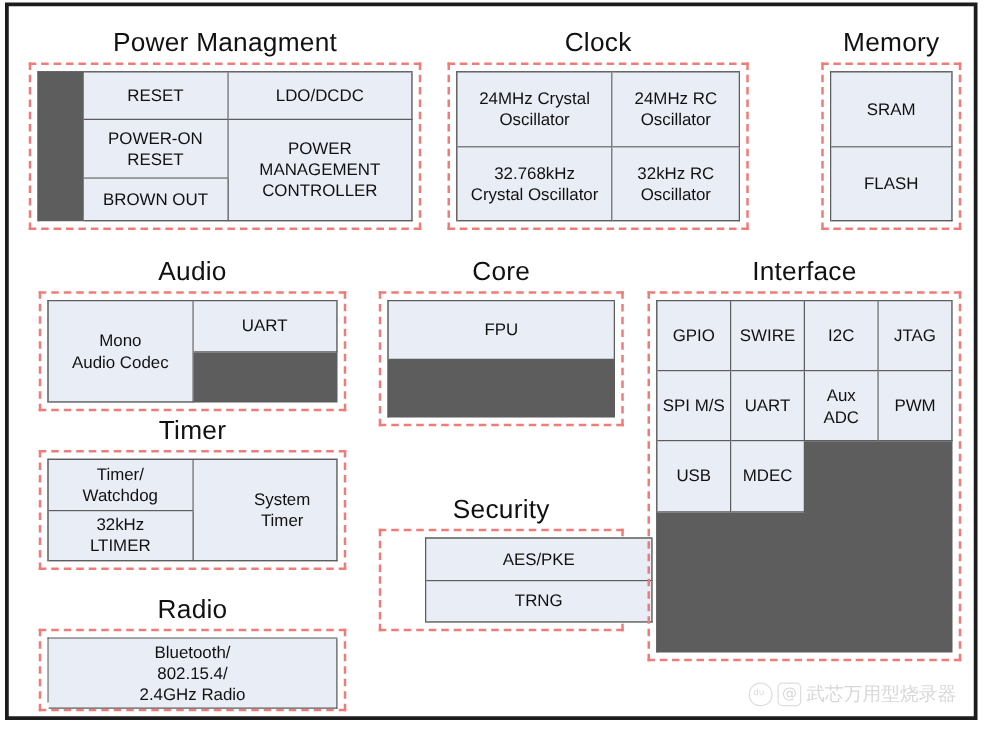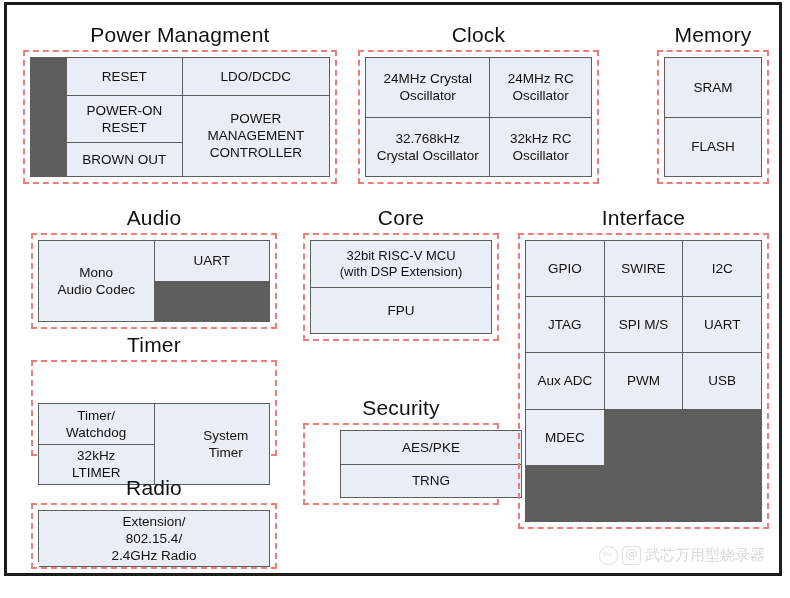--- a/index.html
+++ b/index.html
@@ -179,67 +179,65 @@
           <div class="cell" style="grid-row: span 2;">Mono
 Audio Codec</div>
           <div class="cell">UART</div>
         </div>
       </div>
     </div>
 
     <div class="group" style="left:24px; top:327px; width:246px;">
       <div class="group-title">Timer</div>
       <div class="group-box" style="height:96px;">
-        <div class="grid" style="grid-template-columns: 1fr 1fr; grid-template-rows: 1fr 1fr; margin-top: 36px;">
+        <div class="grid" style="grid-template-columns: 1fr 1fr; grid-template-rows: 1fr 1fr;">
           <div class="cell">Timer/
 Watchdog</div>
           <div class="cell" style="grid-row: span 2; padding-left: 31px;">System
 Timer</div>
           <div class="cell">32kHz
 LTIMER</div>
         </div>
       </div>
     </div>
 
     <div class="group" style="left:24px; top:470px; width:246px;">
       <div class="group-title">Radio</div>
       <div class="group-box" style="height:66px;">
         <div class="grid" style="grid-template-columns: 1fr; grid-template-rows: 1fr;">
-          <div class="cell">Extension/
+          <div class="cell">Bluetooth/
 802.15.4/
 2.4GHz Radio</div>
         </div>
       </div>
     </div>
 
     <div class="group" style="left:296px; top:200px; width:196px;">
       <div class="group-title">Core</div>
       <div class="group-box" style="height:108px;">
         <div class="grid" style="grid-template-columns: 1fr; grid-template-rows: 1fr 1fr;">
-          <div class="cell small">32bit RISC-V MCU
-(with DSP Extension)</div>
           <div class="cell">FPU</div>
         </div>
       </div>
     </div>
 
     <div class="group" style="left:296px; top:390px; width:196px;">
       <div class="group-title">Security</div>
       <div class="group-box" style="height:82px;">
         <div class="grid" style="grid-template-columns: 1fr; grid-template-rows: 1fr 1fr; margin-left: 30px;">
           <div class="cell">AES/PKE</div>
           <div class="cell">TRNG</div>
         </div>
       </div>
     </div>
 
     <div class="group" style="left:511px; top:200px; width:251px;">
       <div class="group-title">Interface</div>
       <div class="group-box" style="height:296px;">
-        <div class="grid" style="grid-template-columns: 1fr 1fr 1fr; grid-template-rows: repeat(5, 1fr);">
+        <div class="grid" style="grid-template-columns: 1fr 1fr 1fr 1fr; grid-template-rows: repeat(5, 1fr);">
           <div class="cell">GPIO</div>
           <div class="cell">SWIRE</div>
           <div class="cell">I2C</div>
           <div class="cell">JTAG</div>
           <div class="cell">SPI M/S</div>
           <div class="cell">UART</div>
           <div class="cell">Aux ADC</div>
           <div class="cell">PWM</div>
           <div class="cell">USB</div>
           <div class="cell">MDEC</div>

